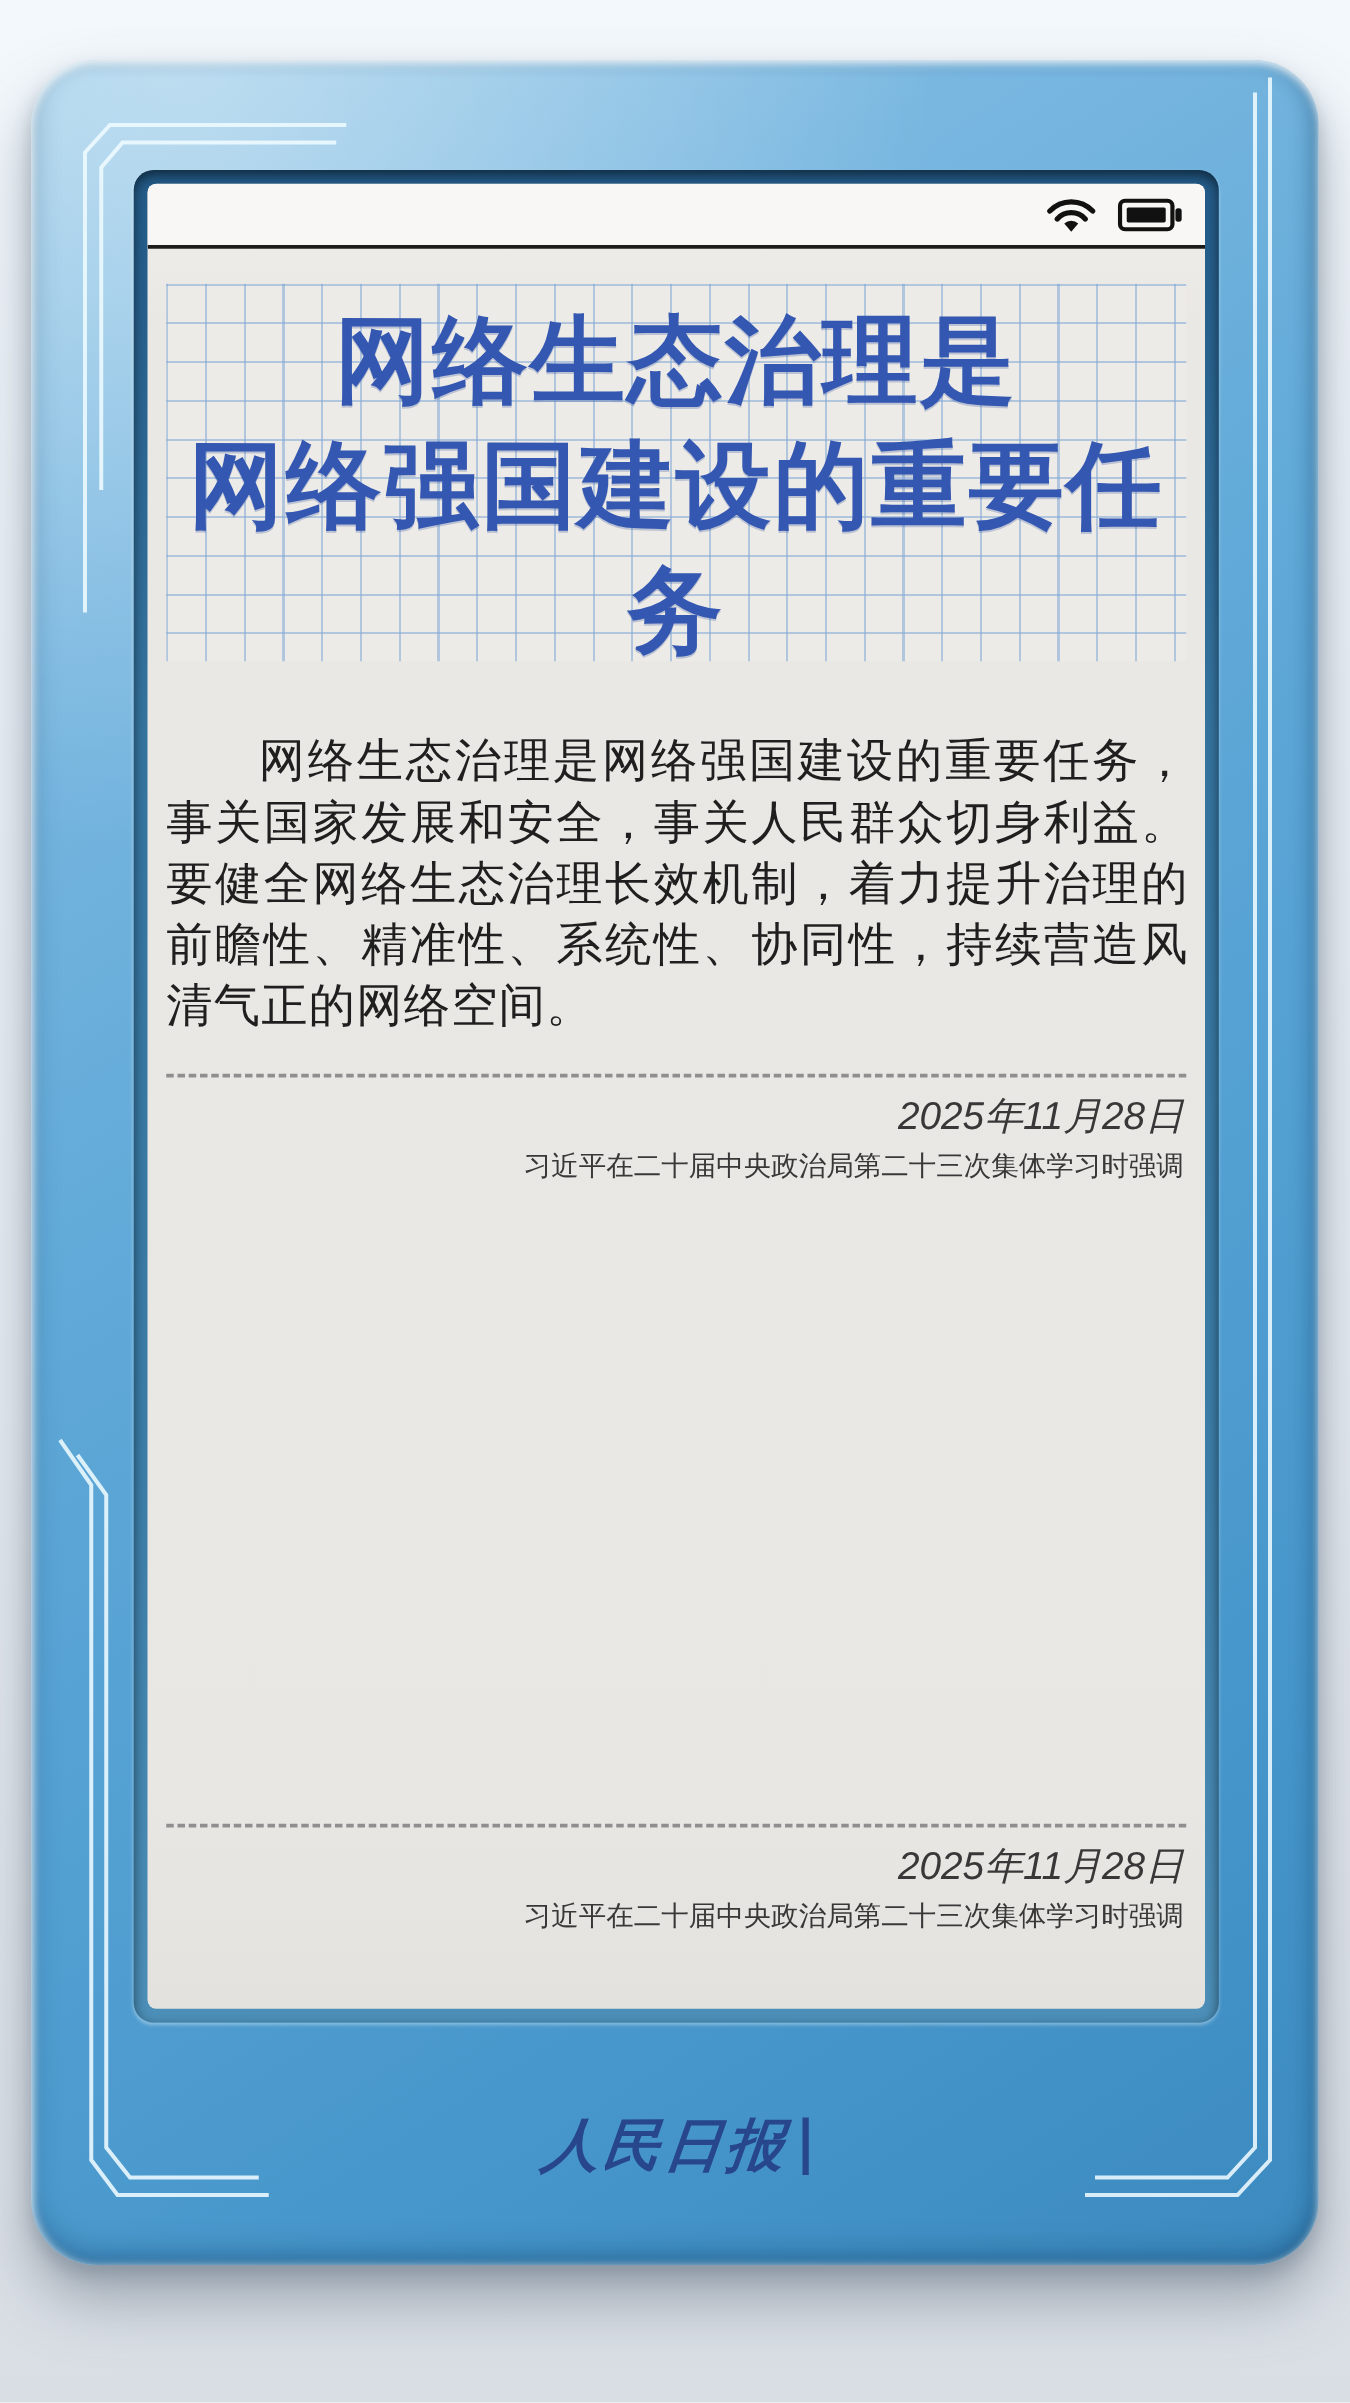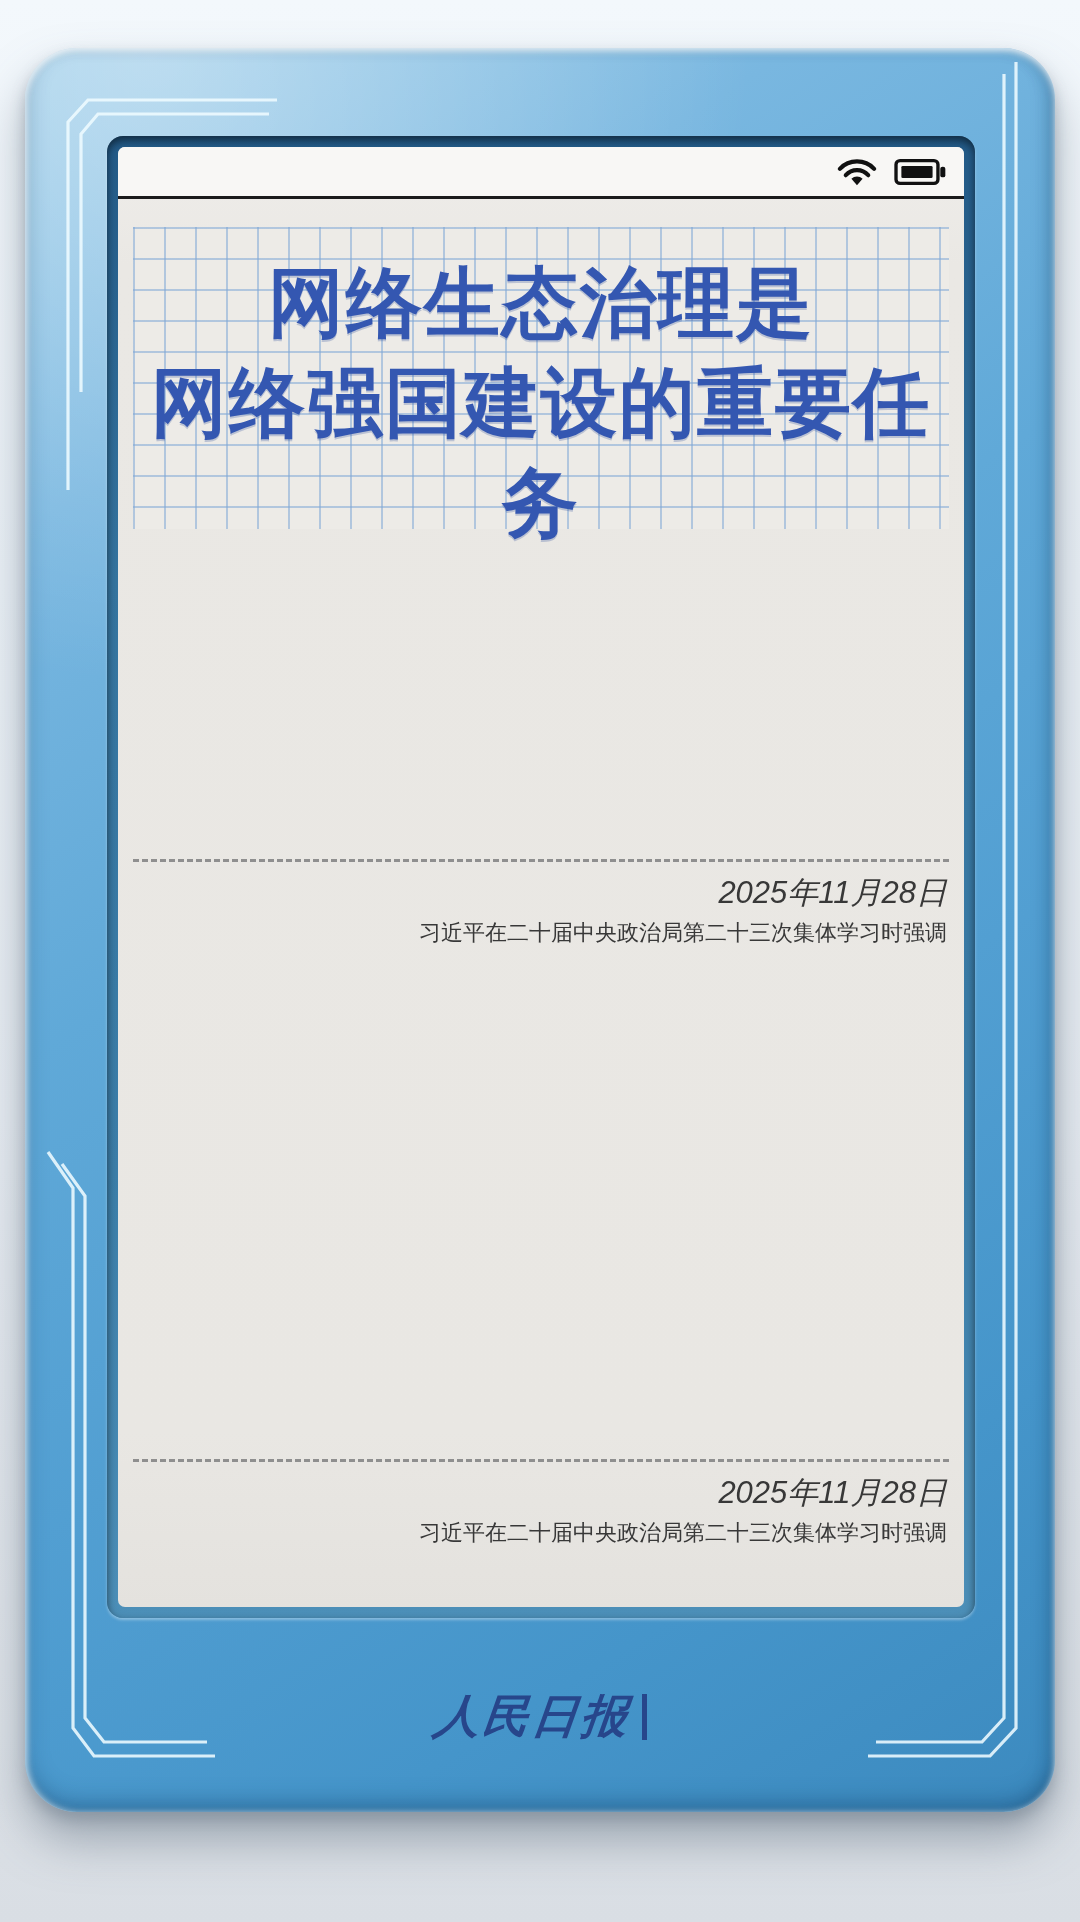--- a/index.html
+++ b/index.html
@@ -54,21 +54,21 @@
 
   
   .grid-paper {
     position:absolute; top:80px; left:15px; right:15px; height:302px;
     background-color:#edebe7;
     background-image:
       repeating-linear-gradient(to right,  rgba(128,168,214,0.55) 0px, rgba(128,168,214,0.55) 1.6px, transparent 1.6px, transparent 31px),
       repeating-linear-gradient(to bottom, rgba(128,168,214,0.55) 0px, rgba(128,168,214,0.55) 1.6px, transparent 1.6px, transparent 31px);
   }
   .poster-title {
-    padding-top:26px;
+    padding-top:12px;
     text-align:center;
     font-family:"Liberation Sans", sans-serif;
     font-weight:900;
     font-size:76px;
     line-height:100px;
     color:#3457b1;
     letter-spacing:2px;
     text-shadow: 0 2px 0 rgba(40,70,150,0.25);
   }
 
@@ -153,20 +153,21 @@
           </svg>
         </div>
 
         <div class="grid-paper">
           <div class="poster-title">
             <div>网络生态治理是</div>
             <div>网络强国建设的重要任务</div>
           </div>
         </div>
 
+        <div class="quote-text q1">网络生态治理是网络强国建设的重要任务，事关国家发展和安全，事关人民群众切身利益。要健全网络生态治理长效机制，着力提升治理的前瞻性、精准性、系统性、协同性，持续营造风清气正的网络空间。</div>
         <div class="divider d1"></div>
         <div class="attr-block a1">
           <div class="attr-date">2025年11月28日</div>
           <div class="attr-src">习近平在二十届中央政治局第二十三次集体学习时强调</div>
         </div>
 
         <div class="divider d2"></div>
         <div class="attr-block a2">
           <div class="attr-date">2025年11月28日</div>
           <div class="attr-src">习近平在二十届中央政治局第二十三次集体学习时强调</div>

